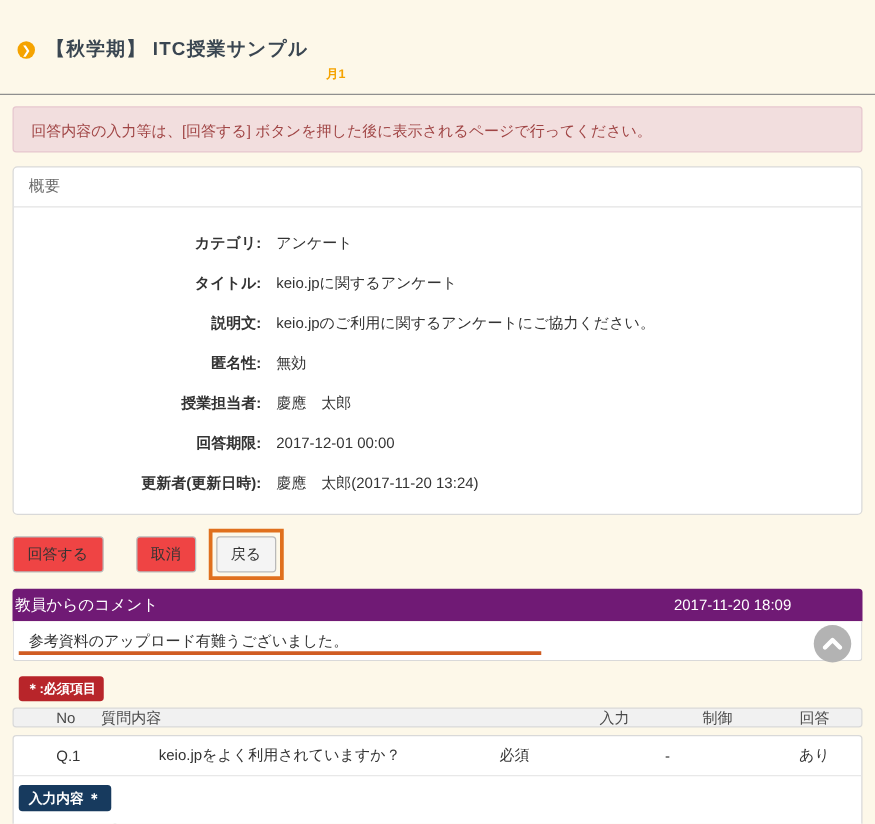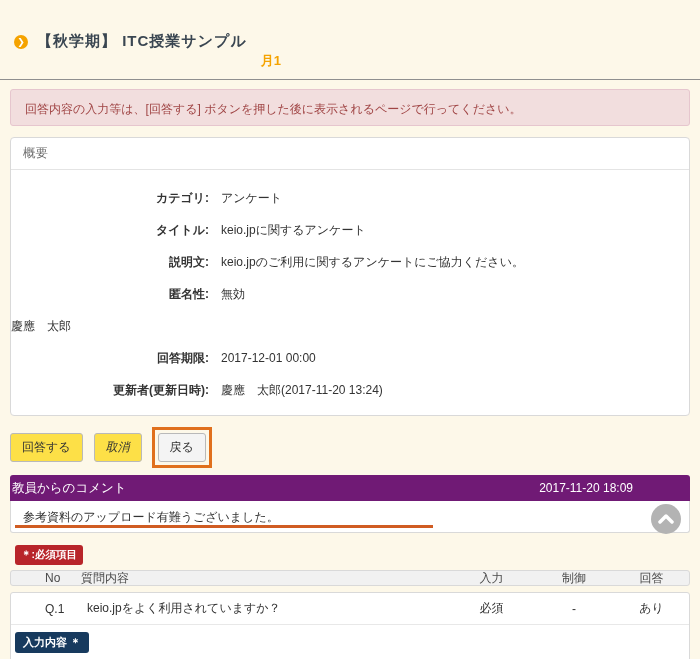--- a/index.html
+++ b/index.html
@@ -12,21 +12,21 @@
   }
   
   .page-header { display:flex; align-items:center; padding:13px 14px 9px; }
   .chev-circle {
     width:14px; height:14px; border-radius:50%;
     background:#f5a300; color:#fff;
     font-size:9px; font-weight:bold; line-height:14px; text-align:center;
     margin-right:9px; flex:0 0 auto;
   }
   .page-title { font-size:15px; font-weight:bold; color:#3a4651; letter-spacing:1px;text-align:center; }
-  .period-badge { color:#f5a300; font-size:13px; font-weight:bold; margin-left:14px; padding-top:3px;margin-top:36px; }
+  .period-badge { color:#f5a300; font-size:10px; font-weight:bold; margin-left:14px; padding-top:3px;margin-top:36px; }
   .header-rule { border-bottom:1px solid #8f8f8f; }
 
   
   .alert {
     margin:9px 10px 0; background:#f2dede; border:1px solid #e6c6ce;
     color:#a04545; padding:11px 14px; border-radius:3px; height:37px;
   }
 
   
   .panel {
@@ -41,25 +41,25 @@
   .field-row { display:flex; padding:9px 0; line-height:14px; }
   .field-label {
     width:210px; text-align:right; font-weight:bold;
     padding-right:12px; flex:0 0 auto;
   }
   .field-value { flex:1; }
 
   
   .actions { margin:13px 10px 0; display:flex; align-items:center; height:36px; }
   .btn {
-    background:#fde047; border:1px solid #b9b9b9; border-radius:3px;
+    background:#ef4444; border:1px solid #b9b9b9; border-radius:3px;
     padding:5px 11px; font-size:12px; color:#333; cursor:pointer;
     font-family:inherit;
   }
-  .btn + .btn { margin-left:11px;font-style:italic; }
+  .btn + .btn { margin-left:26px; }
   .annotation-box {
     border:3px solid #e0701d; padding:3px; margin-left:10px;
     display:inline-flex; background:transparent;
   }
   .annotation-box .btn { margin:0; background:#f4f4f4; }
 
   
   .comment-section { margin:10px 10px 0; position:relative; }
   .comment-header {
     background:#701a75; color:#fff; display:flex;
@@ -101,21 +101,21 @@
   .col-ans   { width:75px; text-align:center; flex:0 0 auto; }
 
   .table-header {
     margin:5px 10px 0; background:#f1f1f1; border:1px solid #d9d9d9;
     border-radius:3px; padding:7px 0; color:#4a4a4a; height:15px;
   }
   .question-panel {
     margin:6px 10px 0; background:#fff;
     border:1px solid #d9d9d9; border-radius:3px;
   }
-  .q-row { padding:7px 0; border-bottom:1px solid #e8e8e8; }
+  .q-row { padding:7px 0; border-bottom:1px solid #e8e8e8;gap:40px; }
 
   .input-area { padding:7px 12px 10px 4px; }
   .input-badge {
     display:inline-block; background:#173a5e; color:#fff;
     font-weight:bold; font-size:11px; padding:3px 8px; border-radius:3px;
   }
   .radio-row { display:flex; align-items:center; margin-top:8px; padding-left:70px; }
   .radio {
     width:14px; height:14px; border-radius:50%;
     border:1px solid #b0b0b0; background:#fafafa;
@@ -153,20 +153,21 @@
     </div>
     <div class="field-row">
       <div class="field-label">説明文:</div>
       <div class="field-value">keio.jpのご利用に関するアンケートにご協力ください。</div>
     </div>
     <div class="field-row">
       <div class="field-label">匿名性:</div>
       <div class="field-value">無効</div>
     </div>
     <div class="field-row">
+      <div class="field-label">授業担当者:</div>
       <div class="field-value">慶應　太郎</div>
     </div>
     <div class="field-row">
       <div class="field-label">回答期限:</div>
       <div class="field-value">2017-12-01 00:00</div>
     </div>
     <div class="field-row">
       <div class="field-label">更新者(更新日時):</div>
       <div class="field-value">慶應　太郎(2017-11-20 13:24)</div>
     </div>

